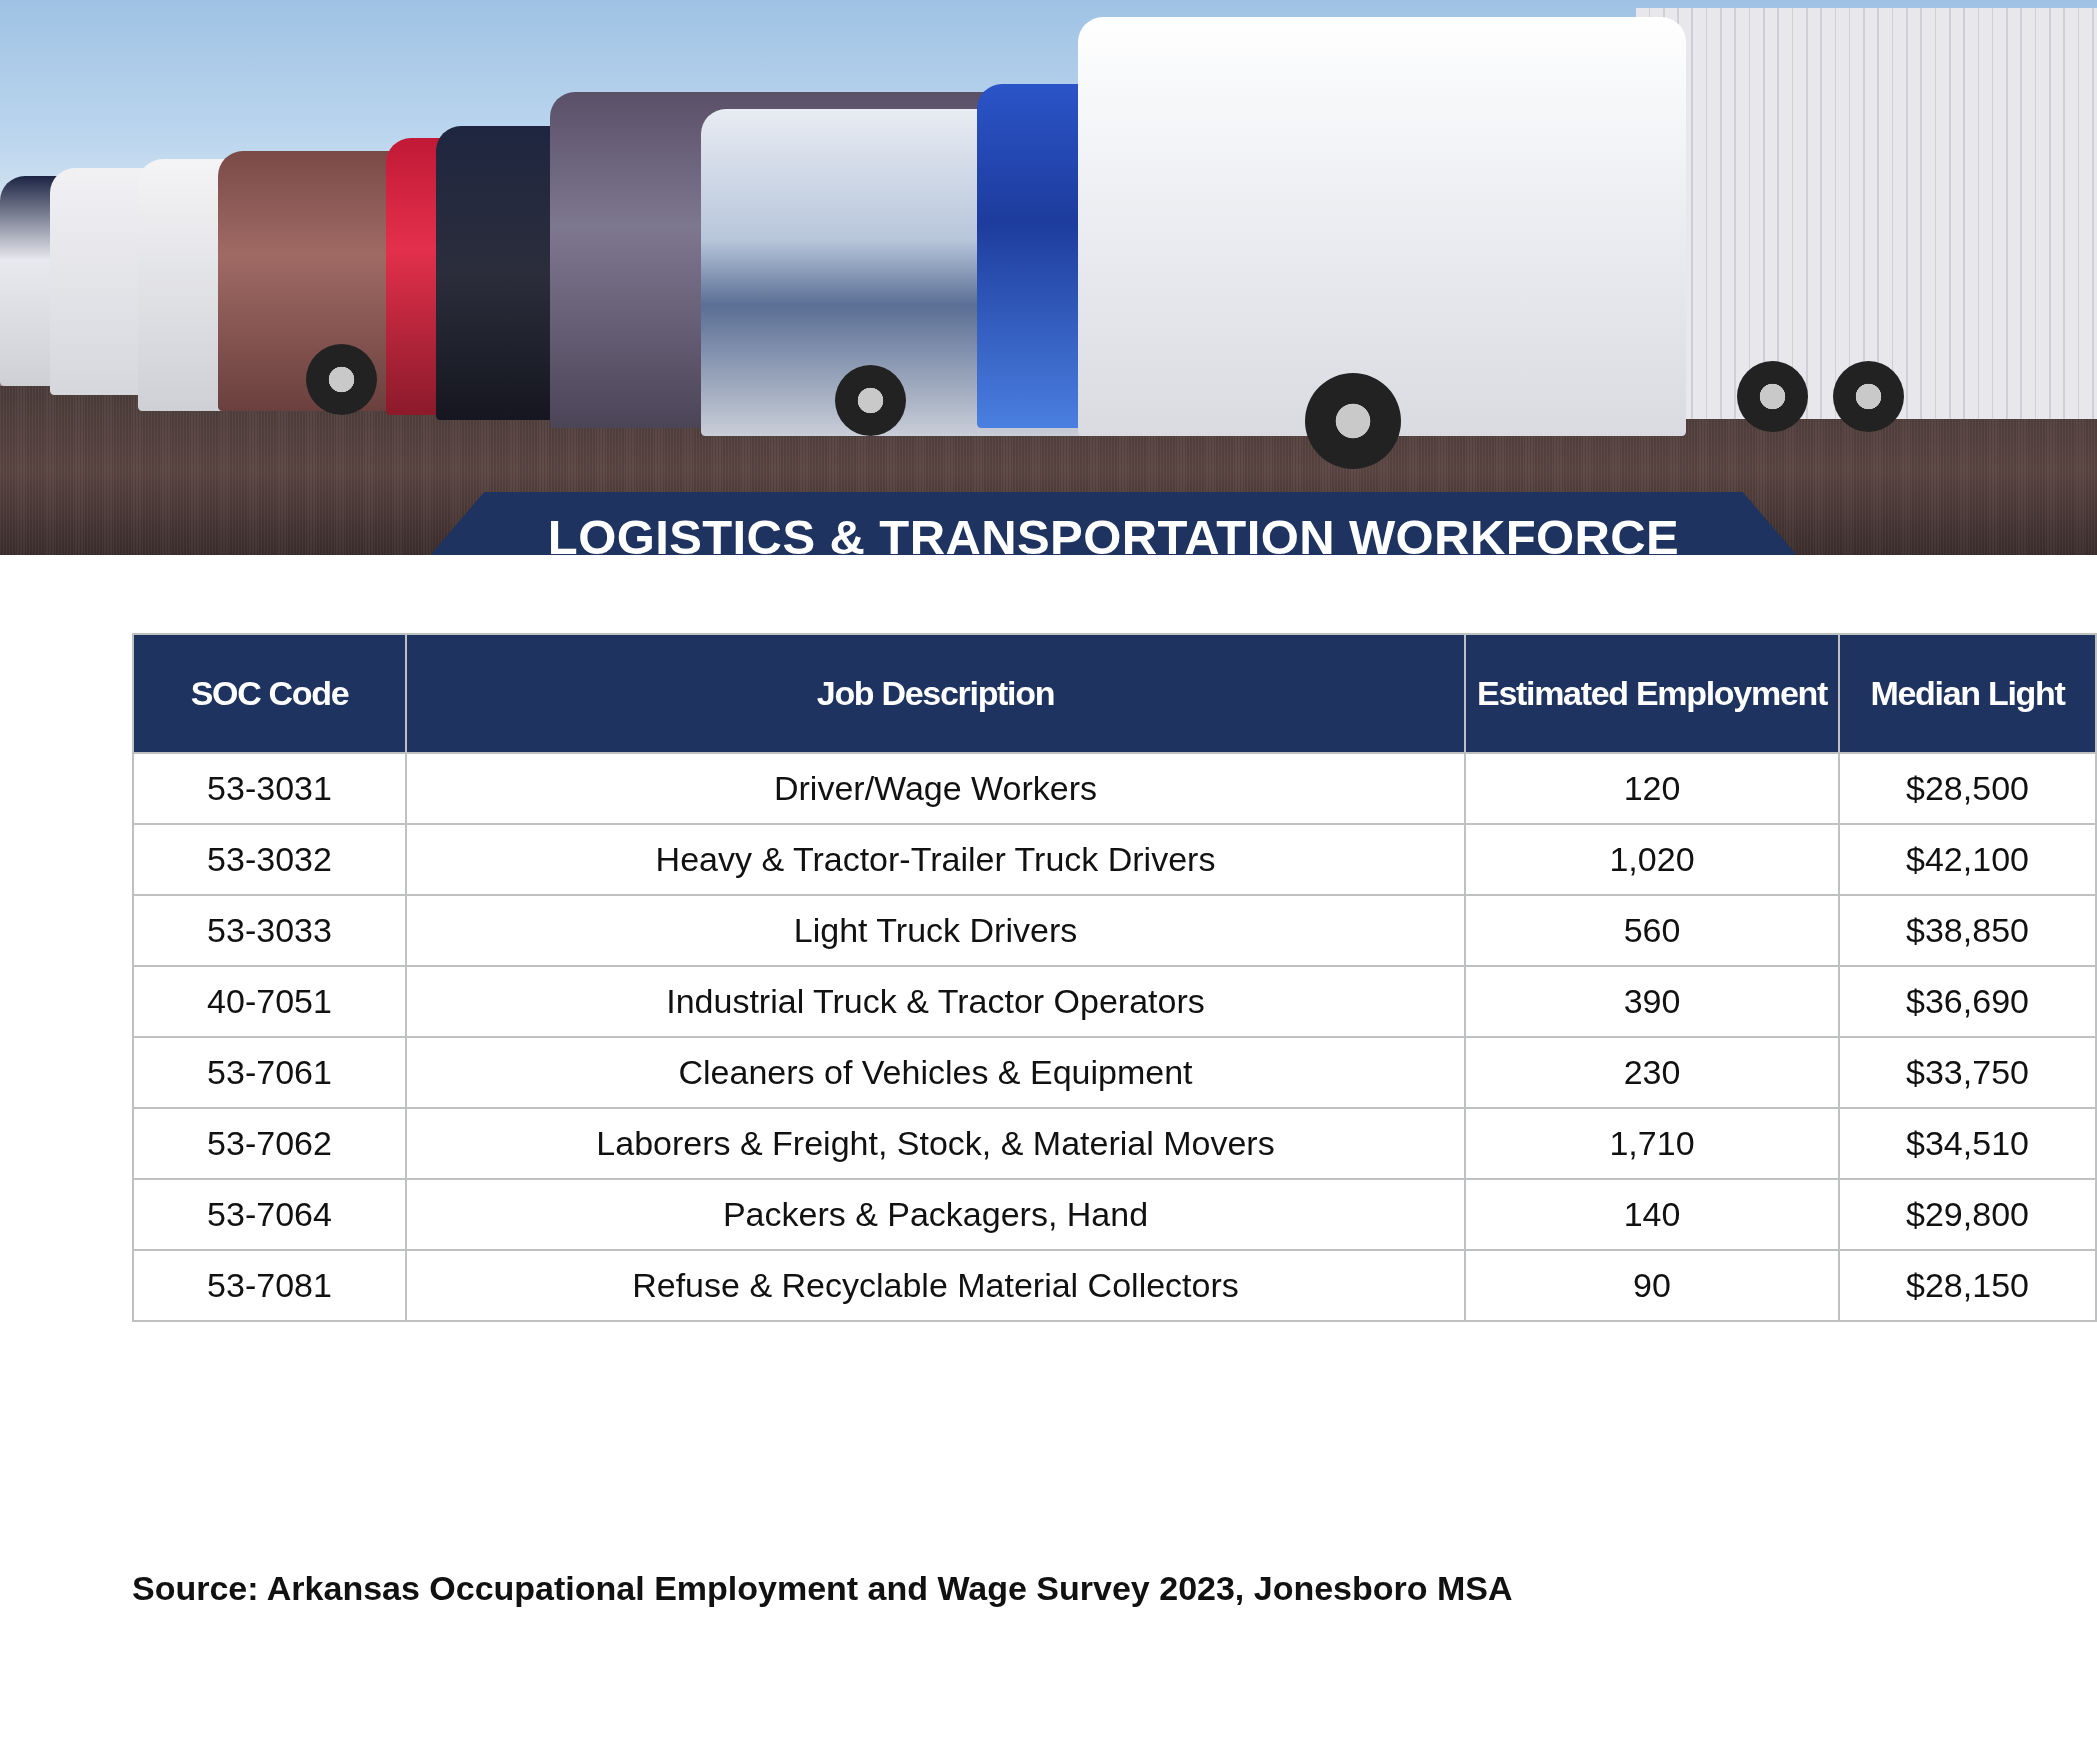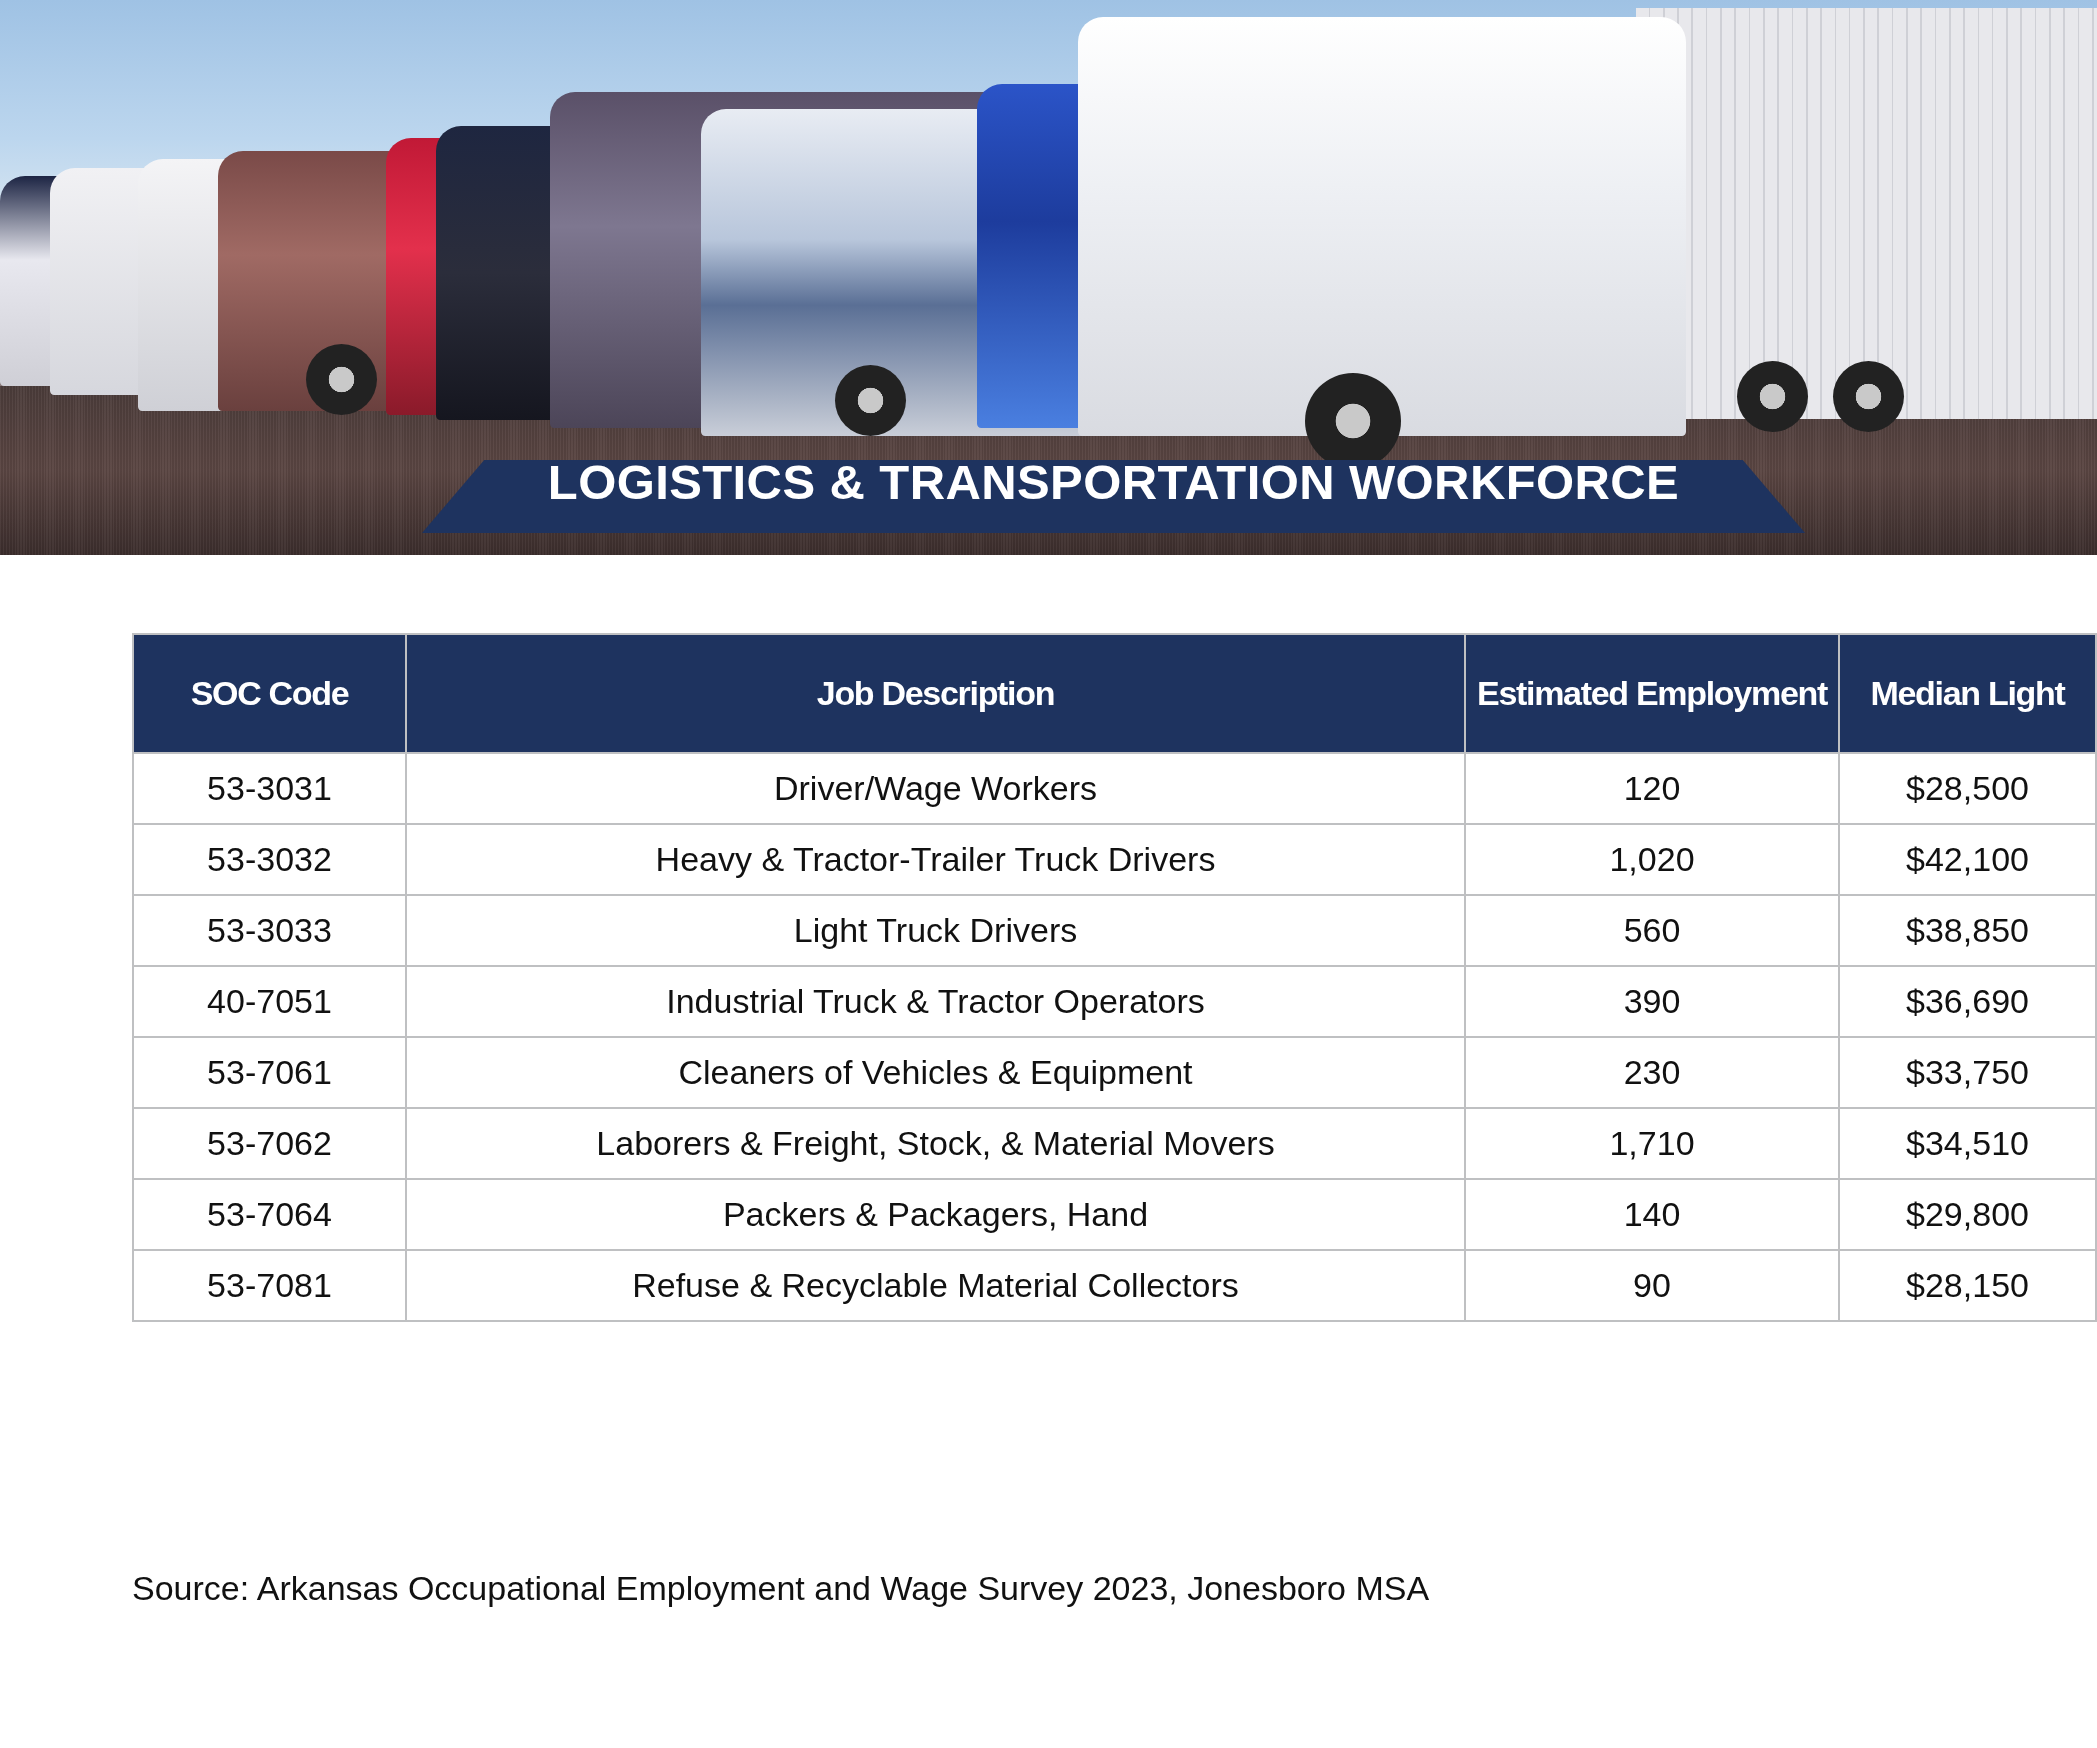--- a/index.html
+++ b/index.html
@@ -22,24 +22,24 @@
       repeating-linear-gradient(90deg, rgba(255,255,255,0.04) 0 1.3px, rgba(0,0,0,0.05) 1.3px 2.9px),
       linear-gradient(180deg, #4b3c3a 0%, #5a4542 50%, #3b2d2c 100%);
   }
   .truck { position: absolute; border-radius: 25px 25px 4.2px 4.2px; }
   .trailer {
     position: absolute; left: 1636px; top: 8.4px; width: 593px; height: 411px;
     background: repeating-linear-gradient(90deg, #e8e8ec 0 12.6px, #cfd0d6 12.6px 14.3px);
   }
   .wheel { position: absolute; width: 71px; height: 71px; border-radius: 50%; background: radial-gradient(circle, #c9c9c9 0 25%, #222 26% 100%); }
   .title-plate {
-    position: absolute; left: 422px; top: 460px; width: 1383px; height: 73px;
+    position: absolute; left: 422px; top: 492px; width: 1383px; height: 73px;
     background: #1e335f;
     clip-path: polygon(4.5% 0, 95.5% 0, 100% 100%, 0 100%);
-    display: flex; align-items: flex-start; justify-content: center;
+    display: flex; align-items: flex-end; justify-content: center;
   }
   .title-text {
     color: #ffffff; font-weight: bold; font-size: 49px; letter-spacing: 0.4px;
     white-space: nowrap; margin-top: -5.9px;
   }
   table.jobs {
     position: absolute; left: 132px; top: 633px; width: 1963px;
     border-collapse: collapse; table-layout: fixed;
   }
   table.jobs col.c1 { width: 273px; }
@@ -50,21 +50,21 @@
     background: #1e335f; color: #ffffff; height: 117px; font-weight: bold;
     font-size: 34px; text-align: center; border: 2.9px solid #bfc0c2;
     letter-spacing: -1.3px; padding: 0;
     font-stretch: condensed;
   }
   table.jobs td {
     height: 65px; font-size: 34px; color: #111111; text-align: center;
     border: 2.9px solid #bfc0c2; padding: 2px; background: #ffffff;
   }
   .source {
-    position: absolute; left: 132px; top: 1569px; font-size: 34px; color: #111111; white-space: nowrap;
+    position: absolute; left: 132px; top: 1569px; font-size: 34px; color: #111111; white-space: nowrap; font-weight: bold;
   }
 </style>
 </head>
 <body>
 
 <div class="banner" aria-label="Row of parked semi trucks">
   <div class="mountains"></div>
   <div class="ground"></div>
   <div class="trailer"></div>
   <div class="truck" style="left:0px;top:176px;width:126px;height:210px;background:linear-gradient(180deg,#1d2544,#e8e8ef 40%,#cfcfd6);"></div>

